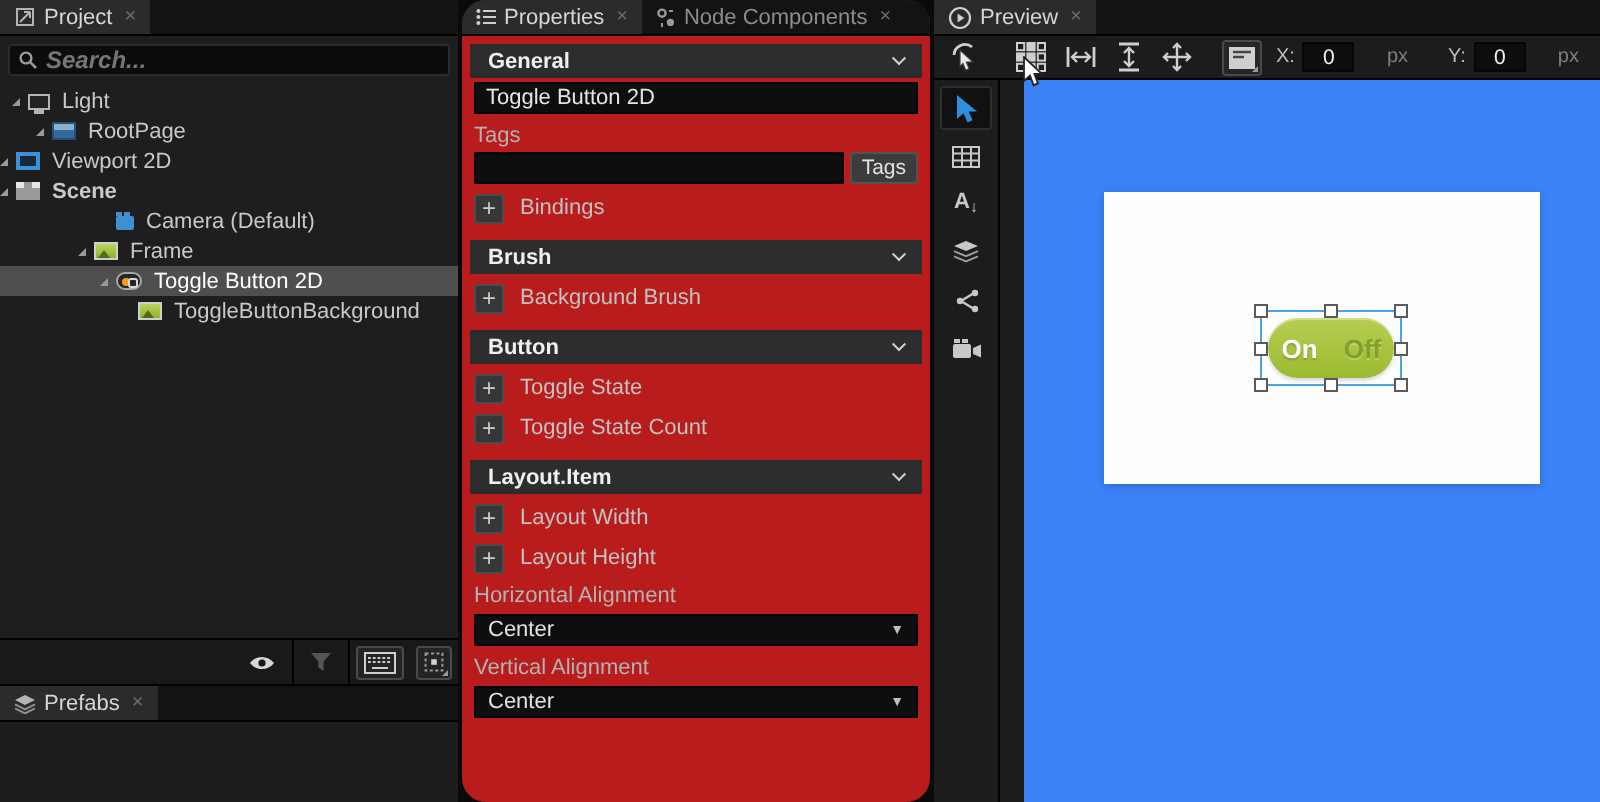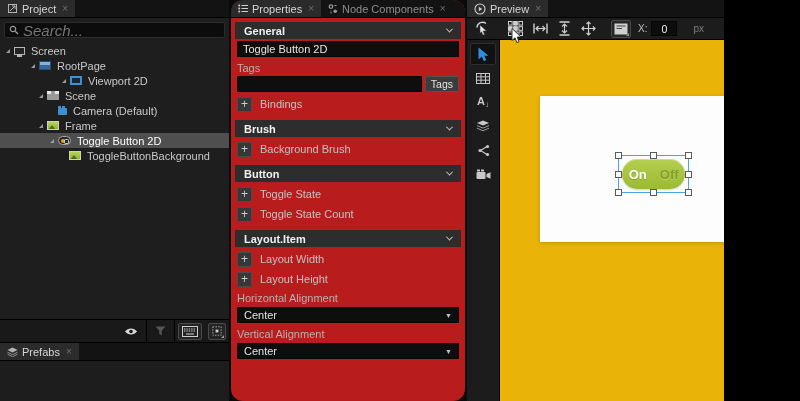--- a/index.html
+++ b/index.html
@@ -1,33 +1,33 @@
 <!DOCTYPE html>
 <html><head>
 <meta charset="utf-8">
 <style>
   html,body{margin:0;padding:0;background:#000;}
   *{box-sizing:border-box;font-family:"Liberation Sans","DejaVu Sans",sans-serif;}
-  .app{position:relative;width:724px;height:401px;background:#0a0a0a;overflow:hidden;font-size:11px;color:#c9c9c9;}
+  .app{position:relative;width:800px;height:401px;background:#0a0a0a;overflow:hidden;font-size:11px;color:#c9c9c9;}
   .panel{position:absolute;top:0;bottom:0;background:#1e1e1e;display:flex;flex-direction:column;overflow:hidden;}
   .panel.left{left:0;width:229px;}
   .panel.mid{left:231px;width:234px;background:#b91c1c;border-radius:12px;}
   .panel.right{left:467px;width:333px;background:#1c1c1c;}
 
   
   .tabbar{height:18px;background:#131313;display:flex;align-items:stretch;flex:none;border-bottom:1px solid #000;}
   .tab{display:flex;align-items:center;gap:4px;padding:0 7px;color:#8d8d8d;background:transparent;}
   .tab.active{background:#2b2b2b;color:#d6d6d6;}
   .tab .x{color:#6f6f6f;font-size:10px;line-height:1;margin-left:2px;}
   .tab svg{flex:none;}
 
   
   .searchrow{flex:none;padding:4px 4px 3px;}
   .searchbox{height:16px;background:#0c0c0c;border:1px solid #2c2c2c;border-radius:2px;display:flex;align-items:center;padding:0 4px;gap:4px;}
-  .searchbox .ph{color:#767676;font-style:italic;font-size:15px;}
+  .searchbox .ph{color:#767676;font-style:italic;font-size:12px;font-weight:bold;}
   #tree{flex:1 1 auto;overflow:hidden;padding-top:2px;}
   .trow{display:flex;align-items:center;height:15px;color:#c9c9c9;white-space:nowrap;}
   .trow.sel{background:#4f4f4f;color:#fff;}
   .exp{flex:none;width:0;height:0;border-bottom:4px solid #9a9a9a;border-left:4px solid transparent;margin-right:4px;}
   .exp.none{border:none;width:4px;}
   .ti{flex:none;display:inline-block;position:relative;margin-right:6px;}
   .ti-screen{width:11px;height:8px;border:1px solid #b5b5b5;background:#222;}
   .ti-screen::after{content:"";position:absolute;left:2px;bottom:-3px;width:5px;height:2px;background:#b5b5b5;}
   .ti-rootpage{width:12px;height:9px;background:linear-gradient(#86b1d8 0 3px,#35689b 3px);border:1px solid #274f74;}
   .ti-viewport{width:12px;height:9px;border:2px solid #3f90d2;background:#13293c;}
@@ -77,21 +77,21 @@
   .xy-unit{font-size:10px;color:#7e7e7e;margin:0 14px;}
   .boxbtn{border:1px solid #4a4a4a;background:#262626;border-radius:2px;height:18px;padding:0 2px;display:flex;align-items:center;margin:0 1px;}
   .magnet{width:20px;height:18px;background:#1583d7;border-radius:2px;display:flex;align-items:center;justify-content:center;margin-left:2px;}
   .magnet span{display:inline-block;transform:rotate(180deg);color:#fff;font-weight:bold;font-size:12px;line-height:1;}
   .pv-body{flex:1;display:flex;min-height:0;}
   .side-tools{flex:none;width:33px;background:#1c1c1c;border-right:1px solid #000;display:flex;flex-direction:column;align-items:center;padding-top:3px;gap:2px;}
   .st-btn{width:26px;height:22px;display:flex;align-items:center;justify-content:center;}
   .st-btn.active{background:#111;border:1px solid #2f2f2f;border-radius:2px;}
   .tool-a{font-weight:bold;color:#c8c8c8;font-size:11px;line-height:1;}
   .tool-a small{font-size:8px;font-weight:normal;vertical-align:-2px;}
-  .canvas{flex:1;position:relative;background:#eab308;overflow:hidden;}
+  .canvas{flex:1;position:relative;background:#3b82f6;overflow:hidden;margin-left:12px;}
   .artboard{position:absolute;left:40px;top:56px;width:218px;height:146px;background:#fdfdfd;box-shadow:0 1px 4px rgba(0,0,0,0.18);}
   .selbox{position:absolute;left:78px;top:59px;width:71px;height:38px;border:1px solid #4aa3e8;}
   .pill{position:absolute;left:3px;top:3px;right:3px;bottom:3px;border-radius:17px;background:linear-gradient(#b5ce51,#9cba31);box-shadow:inset 0 1px 0 rgba(255,255,255,.35),0 1px 2px rgba(0,0,0,.18);display:flex;align-items:center;}
   .pill .on{flex:1;text-align:center;color:#fff;font-weight:bold;font-size:13px;text-shadow:0 1px 1px rgba(0,0,0,.2);}
   .pill .off{flex:1;text-align:center;color:#83a02c;font-weight:bold;font-size:13px;text-shadow:0 1px 0 rgba(255,255,255,.25);}
   .hd{position:absolute;width:7px;height:7px;background:#fff;border:1px solid #5a5a5a;}
   .mouse-cursor{position:absolute;left:41px;top:8px;z-index:40;}
   svg{display:block;}
 </style>
 </head>
@@ -116,33 +116,33 @@
             <circle cx="4" cy="4" r="2.7" fill="none" stroke="#9a9a9a" stroke-width="1.2"></circle>
             <path d="M6.2 6.2 L9 9" stroke="#9a9a9a" stroke-width="1.3"></path>
           </svg>
         <span class="ph">Search...</span>
       </div>
     </div>
     <div id="tree">
         <div class="trow" style="padding-left: 6px;">
           <span class="exp"></span>
           <span class="ti ti-screen"></span>
-          <span>Screen</span>
-        </div>
-        <div class="trow" style="padding-left: 31px;">
+          <span>Light</span>
+        </div>
+        <div class="trow" style="padding-left: 18px;">
           <span class="exp"></span>
           <span class="ti ti-rootpage"></span>
           <span>RootPage</span>
         </div>
-        <div class="trow" style="padding-left: 28px; margin-left: 34px;">
+        <div class="trow" style="">
           <span class="exp"></span>
           <span class="ti ti-viewport"></span>
           <span>Viewport 2D</span>
         </div>
-        <div class="trow" style="padding-left: 39px;">
+        <div class="trow" style=" font-weight: bold;">
           <span class="exp"></span>
           <span class="ti ti-scene"></span>
           <span>Scene</span>
         </div>
         <div class="trow" style="padding-left: 50px; text-align: right;">
           <span class="exp none"></span>
           <span class="ti ti-camera"></span>
           <span>Camera (Default)</span>
         </div>
         <div class="trow" style="padding-left: 39px;">

